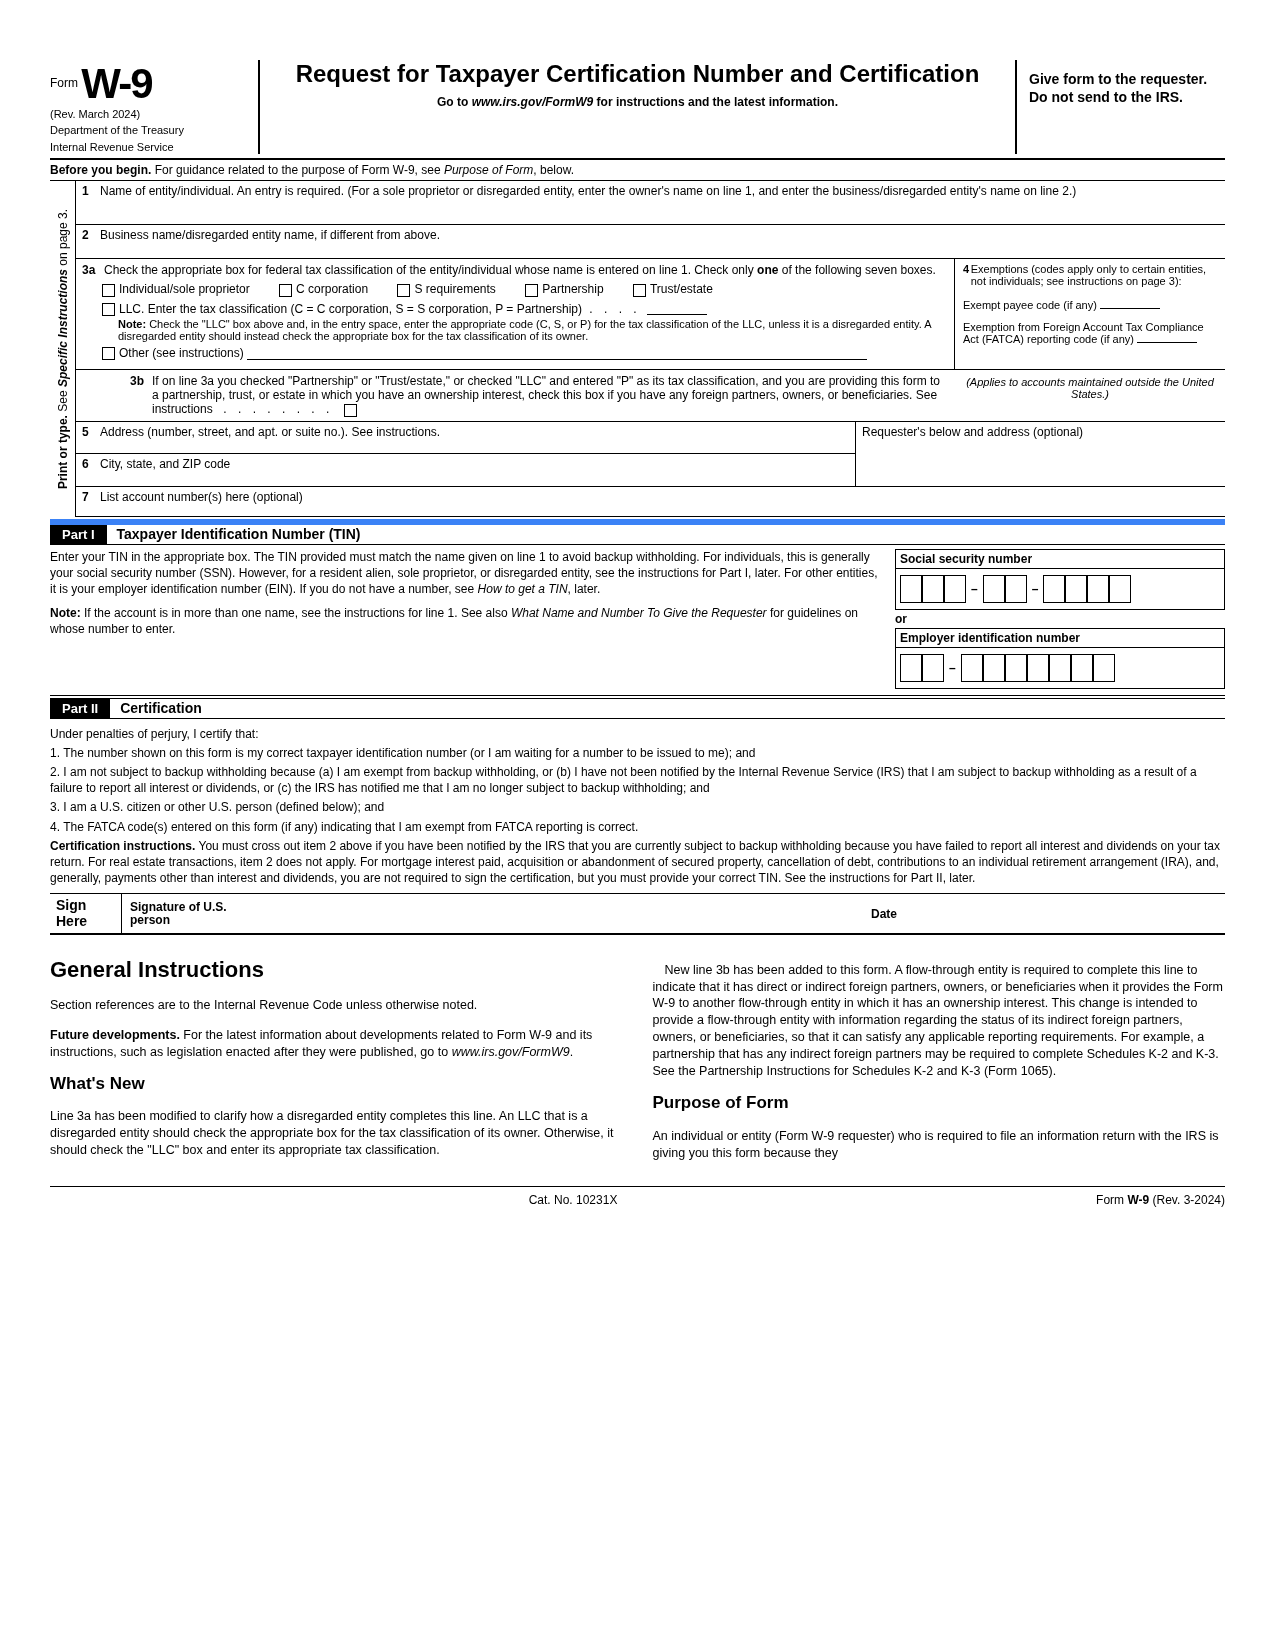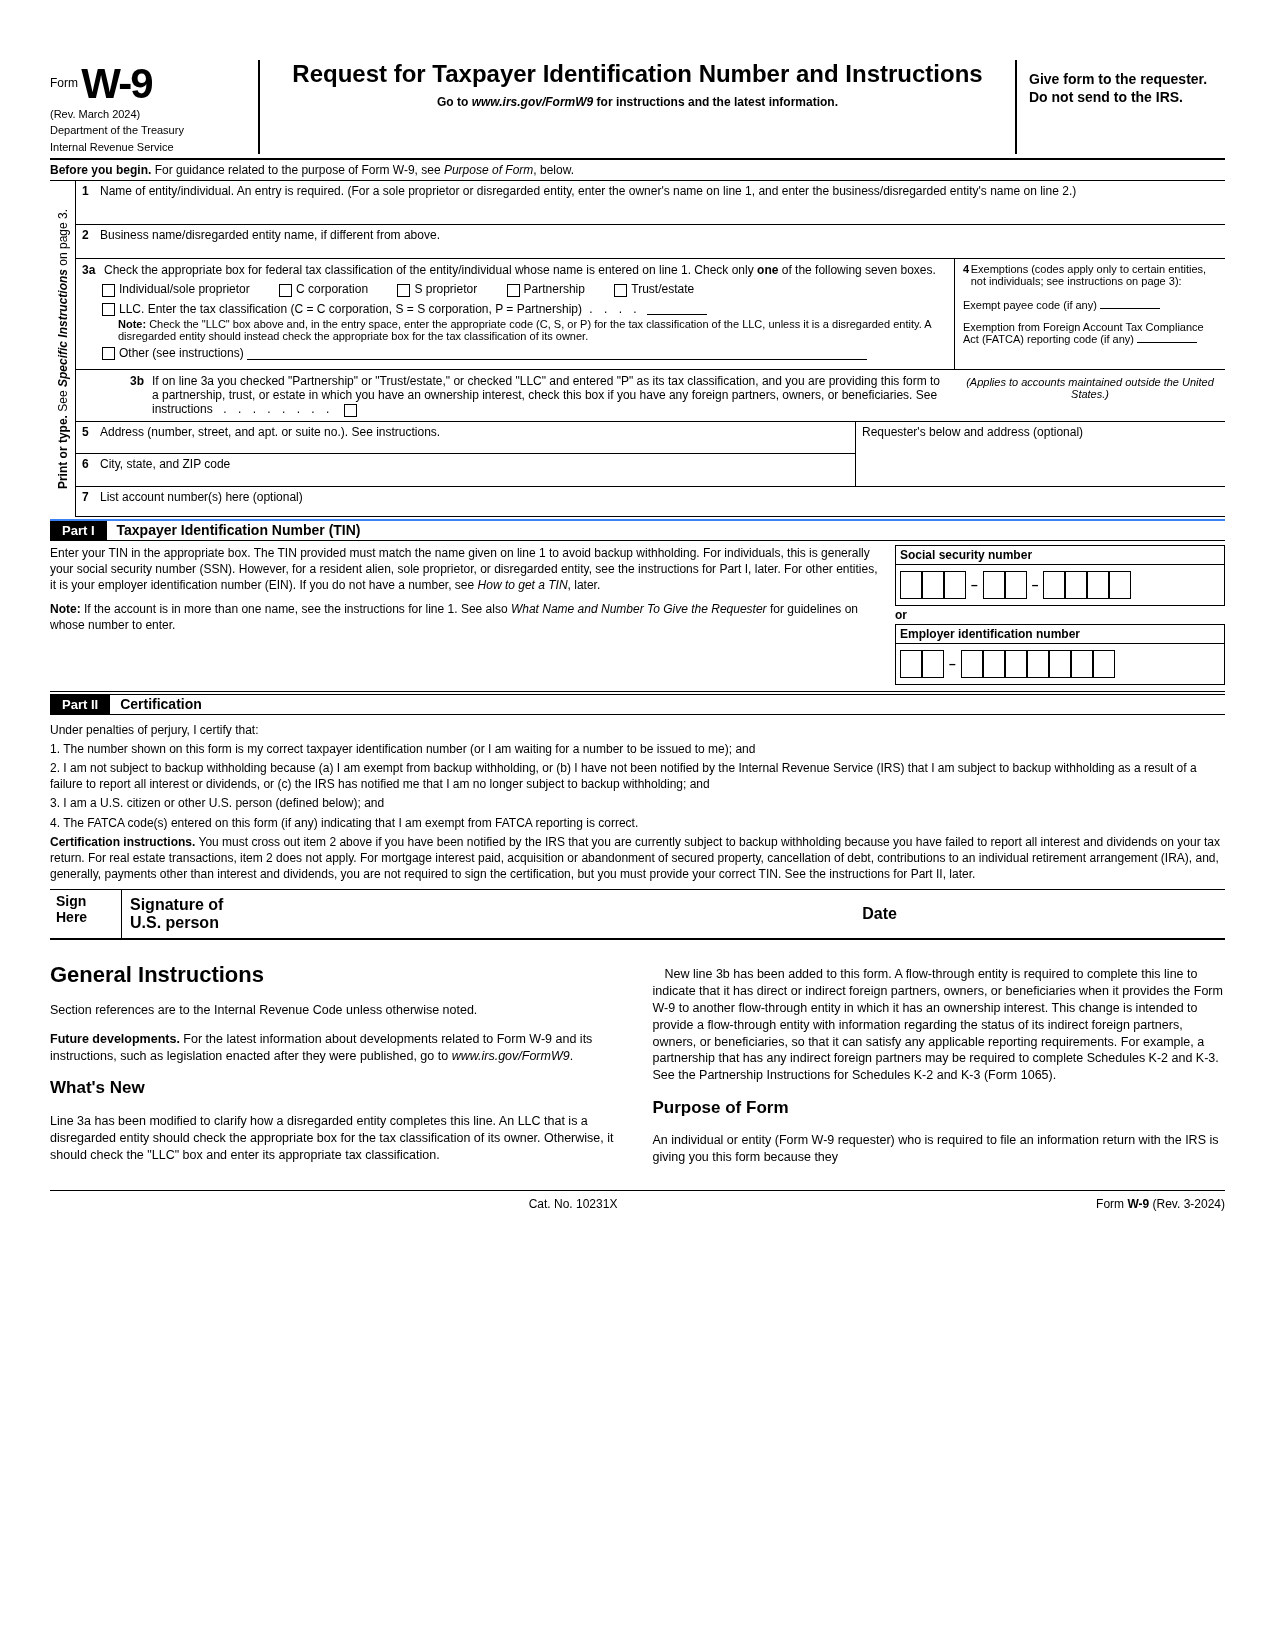--- a/index.html
+++ b/index.html
@@ -30,36 +30,36 @@
   .cb { display: inline-block; width: 13px; height: 13px; border: 1px solid #000; vertical-align: middle; margin-right: 4px; }
   .cb-line { margin: 5px 0 5px 20px; font-size: 12px; }
   .cb-item { display: inline-block; margin-right: 26px; }
   .note { font-size: 11px; margin-left: 36px; margin-top: 2px; }
   .r3b { border-bottom: 1px solid #000; display: flex; }
   .r3b-left { flex: 1; padding: 4px 6px; }
   .r3b-right { width: 270px; padding: 6px 8px; font-style: italic; font-size: 11px; text-align: center; }
   .addr-wrap { display: flex; border-bottom: 1px solid #000; }
   .addr-left { flex: 1; }
   .addr-right { width: 370px; border-left: 1px solid #000; padding: 3px 6px; font-size: 12px; }
-  .part-bar { display: flex; align-items: center; border-top: 2px solid #3b82f6; border-bottom: 1px solid #000; margin-top: 2px; }
+  .part-bar { display: flex; align-items: center; border-top: 6px solid #3b82f6; border-bottom: 1px solid #000; margin-top: 2px; }
   .part-tag { background: #000; color: #fff; font-weight: 700; padding: 2px 12px; font-size: 13px; }
   .part-title { font-weight: 700; font-size: 14px; padding-left: 10px; }
   .part1-body { display: flex; border-bottom: 1px solid #000; padding: 4px 0 6px 0; }
   .part1-left { flex: 1; padding-right: 12px; font-size: 12px; line-height: 1.35; }
   .part1-right { width: 330px; }
   .tin-label { font-weight: 700; font-size: 12px; border: 1px solid #000; padding: 2px 4px; }
   .tin-boxes { border: 1px solid #000; border-top: none; padding: 6px 4px; display: flex; gap: 0; align-items: center; }
   .tin-cell { width: 22px; height: 28px; border: 1px solid #000; }
   .tin-dash { padding: 0 5px; font-weight: 700; }
   .or { font-weight: 700; padding: 2px 0; font-size: 12px; }
   .cert-body { font-size: 12px; line-height: 1.35; padding: 4px 0; border-bottom: 1px solid #000; }
   .cert-body p { margin: 3px 0; }
   .sign-row { display: flex; border-bottom: 2px solid #000; }
   .sign-here { width: 72px; font-weight: 700; font-size: 14px; padding: 4px 6px; border-right: 1px solid #000; line-height: 1.1; }
-  .sign-fields { flex: 1; display: flex; align-items: center; padding: 6px 8px; font-size: 16px; }
+  .sign-fields { flex: 1; display: flex; align-items: center; padding: 6px 8px; font-size: 12px; }
   .sign-sig { font-weight: 700; width: 110px; line-height: 1.1; }
   .sign-date { font-weight: 700; margin-left: auto; margin-right: 320px; }
   .instructions { display: flex; gap: 30px; padding-top: 14px; font-size: 12.5px; line-height: 1.35; }
   .col { flex: 1; }
   .h1 { font-size: 22px; font-weight: 700; margin: 6px 0; }
   .h2 { font-size: 17px; font-weight: 700; margin: 10px 0 4px 0; }
   .footer { display: flex; justify-content: space-between; border-top: 1px solid #000; padding-top: 6px; margin-top: 12px; font-size: 12px; }
   b { font-weight: 700; }
   i { font-style: italic; }
   .llc-line { display: flex; align-items: center; margin: 4px 0 2px 20px; }
@@ -74,21 +74,21 @@
 <div class="page">
   <div class="hdr">
     <div class="hdr-left">
       <span class="form-lbl">Form</span>
       <span class="form-num">W-9</span>
       <div class="rev">(Rev. March 2024)</div>
       <div class="dept">Department of the Treasury</div>
       <div class="dept">Internal Revenue Service</div>
     </div>
     <div class="hdr-center">
-      <div class="title">Request for Taxpayer Identification Number and Instructions</div>
+      <div class="title">Request for Taxpayer Certification Number and Certification</div>
       <div class="subtitle"><b>Go to <i>www.irs.gov/FormW9</i> for instructions and the latest information.</b></div>
     </div>
     <div class="hdr-right">Give form to the requester. Do not send to the IRS.</div>
   </div>
 
   <div class="before"><b>Before you begin.</b> For guidance related to the purpose of Form W-9, see <i>Purpose of Form</i>, below.</div>
 
   <div class="main-grid">
     <div class="side-label">
       <span><b>Print or type.</b> See <b><i>Specific Instructions</i></b> on page 3.</span>
@@ -105,21 +105,21 @@
 
       <div class="r3">
         <div class="r3-left">
           <div style="display:flex;">
             <div style="width:22px;font-weight:700;">3a</div>
             <div style="flex:1;">Check the appropriate box for federal tax classification of the entity/individual whose name is entered on line 1. Check only <b>one</b> of the following seven boxes.</div>
           </div>
           <div class="cb-line">
             <span class="cb-item"><span class="cb"></span><span>Individual/sole proprietor</span></span>
             <span class="cb-item"><span class="cb"></span><span>C corporation</span></span>
-            <span class="cb-item"><span class="cb"></span><span>S proprietor</span></span>
+            <span class="cb-item"><span class="cb"></span><span>S requirements</span></span>
             <span class="cb-item"><span class="cb"></span><span>Partnership</span></span>
             <span class="cb-item"><span class="cb"></span><span>Trust/estate</span></span>
           </div>
           <div class="llc-line">
             <span><span class="cb"></span><span>LLC. Enter the tax classification (C = C corporation, S = S corporation, P = Partnership)</span></span>
             <span class="dots">&nbsp;.&nbsp;.&nbsp;.&nbsp;.</span>
             <span class="llc-blank"></span>
           </div>
           <div class="note"><b>Note:</b> Check the "LLC" box above and, in the entry space, enter the appropriate code (C, S, or P) for the tax classification of the LLC, unless it is a disregarded entity. A disregarded entity should instead check the appropriate box for the tax classification of its owner.</div>
           <div class="cb-line" style="margin-top:4px;">

